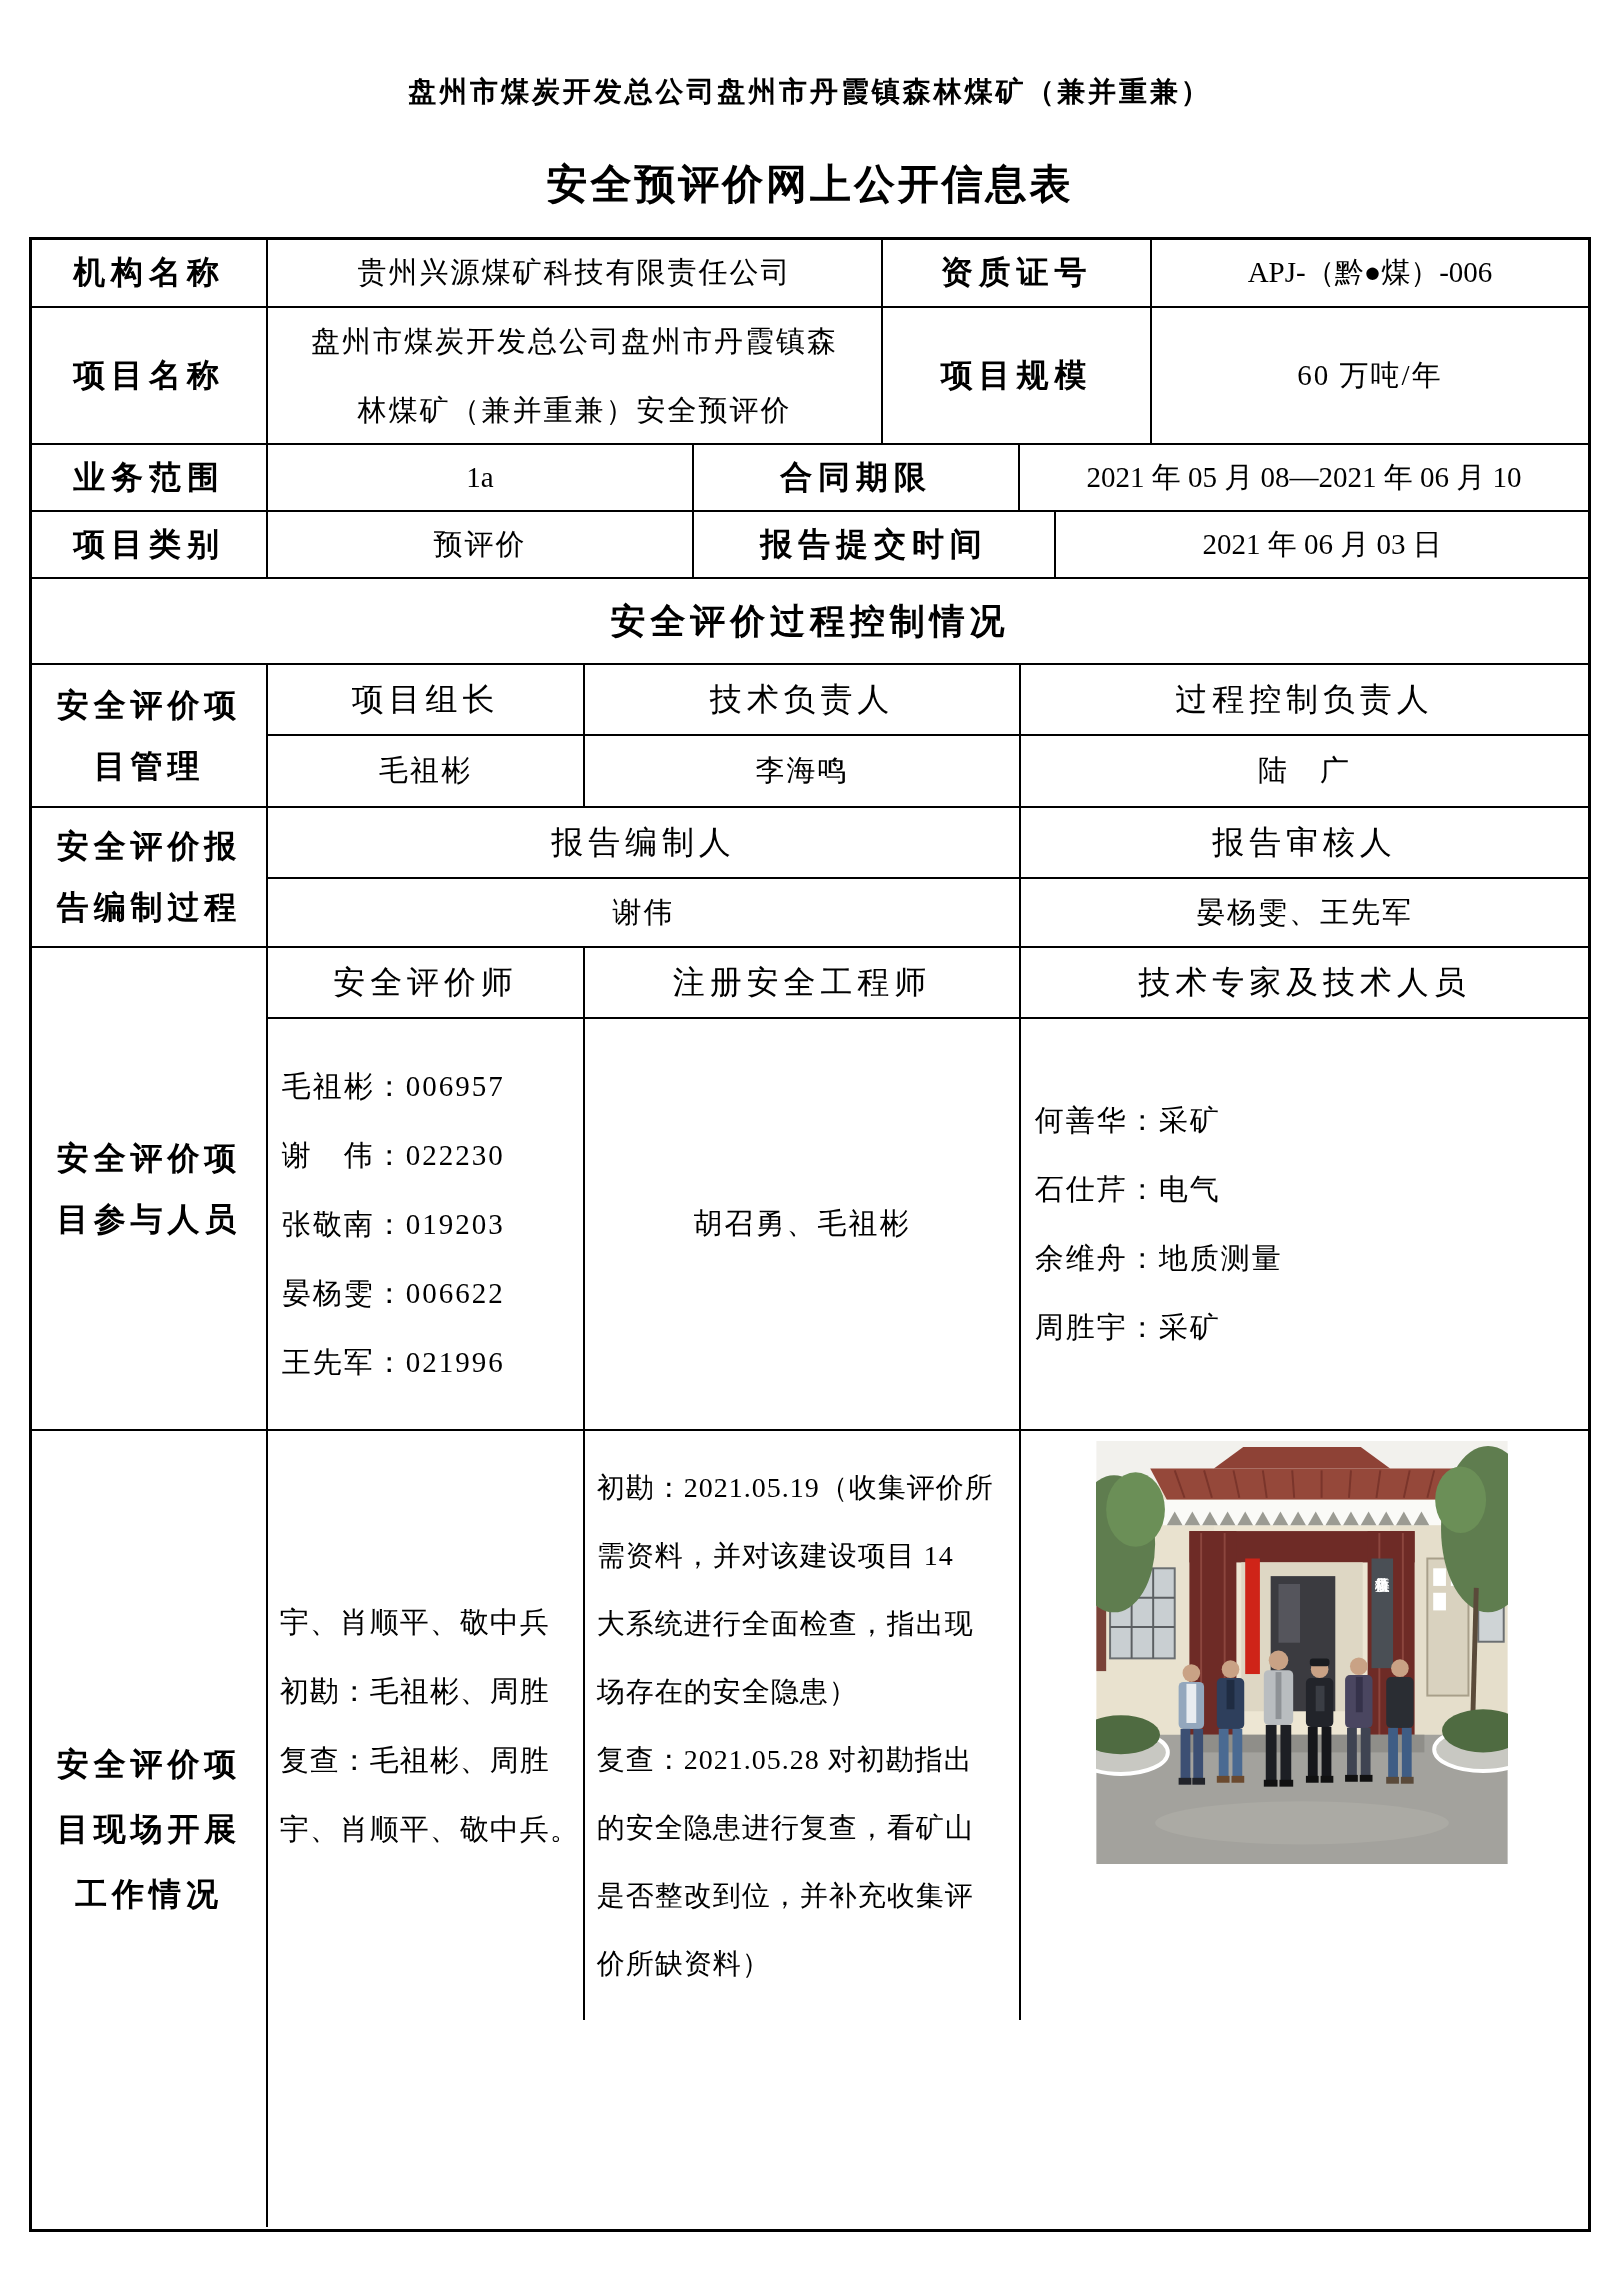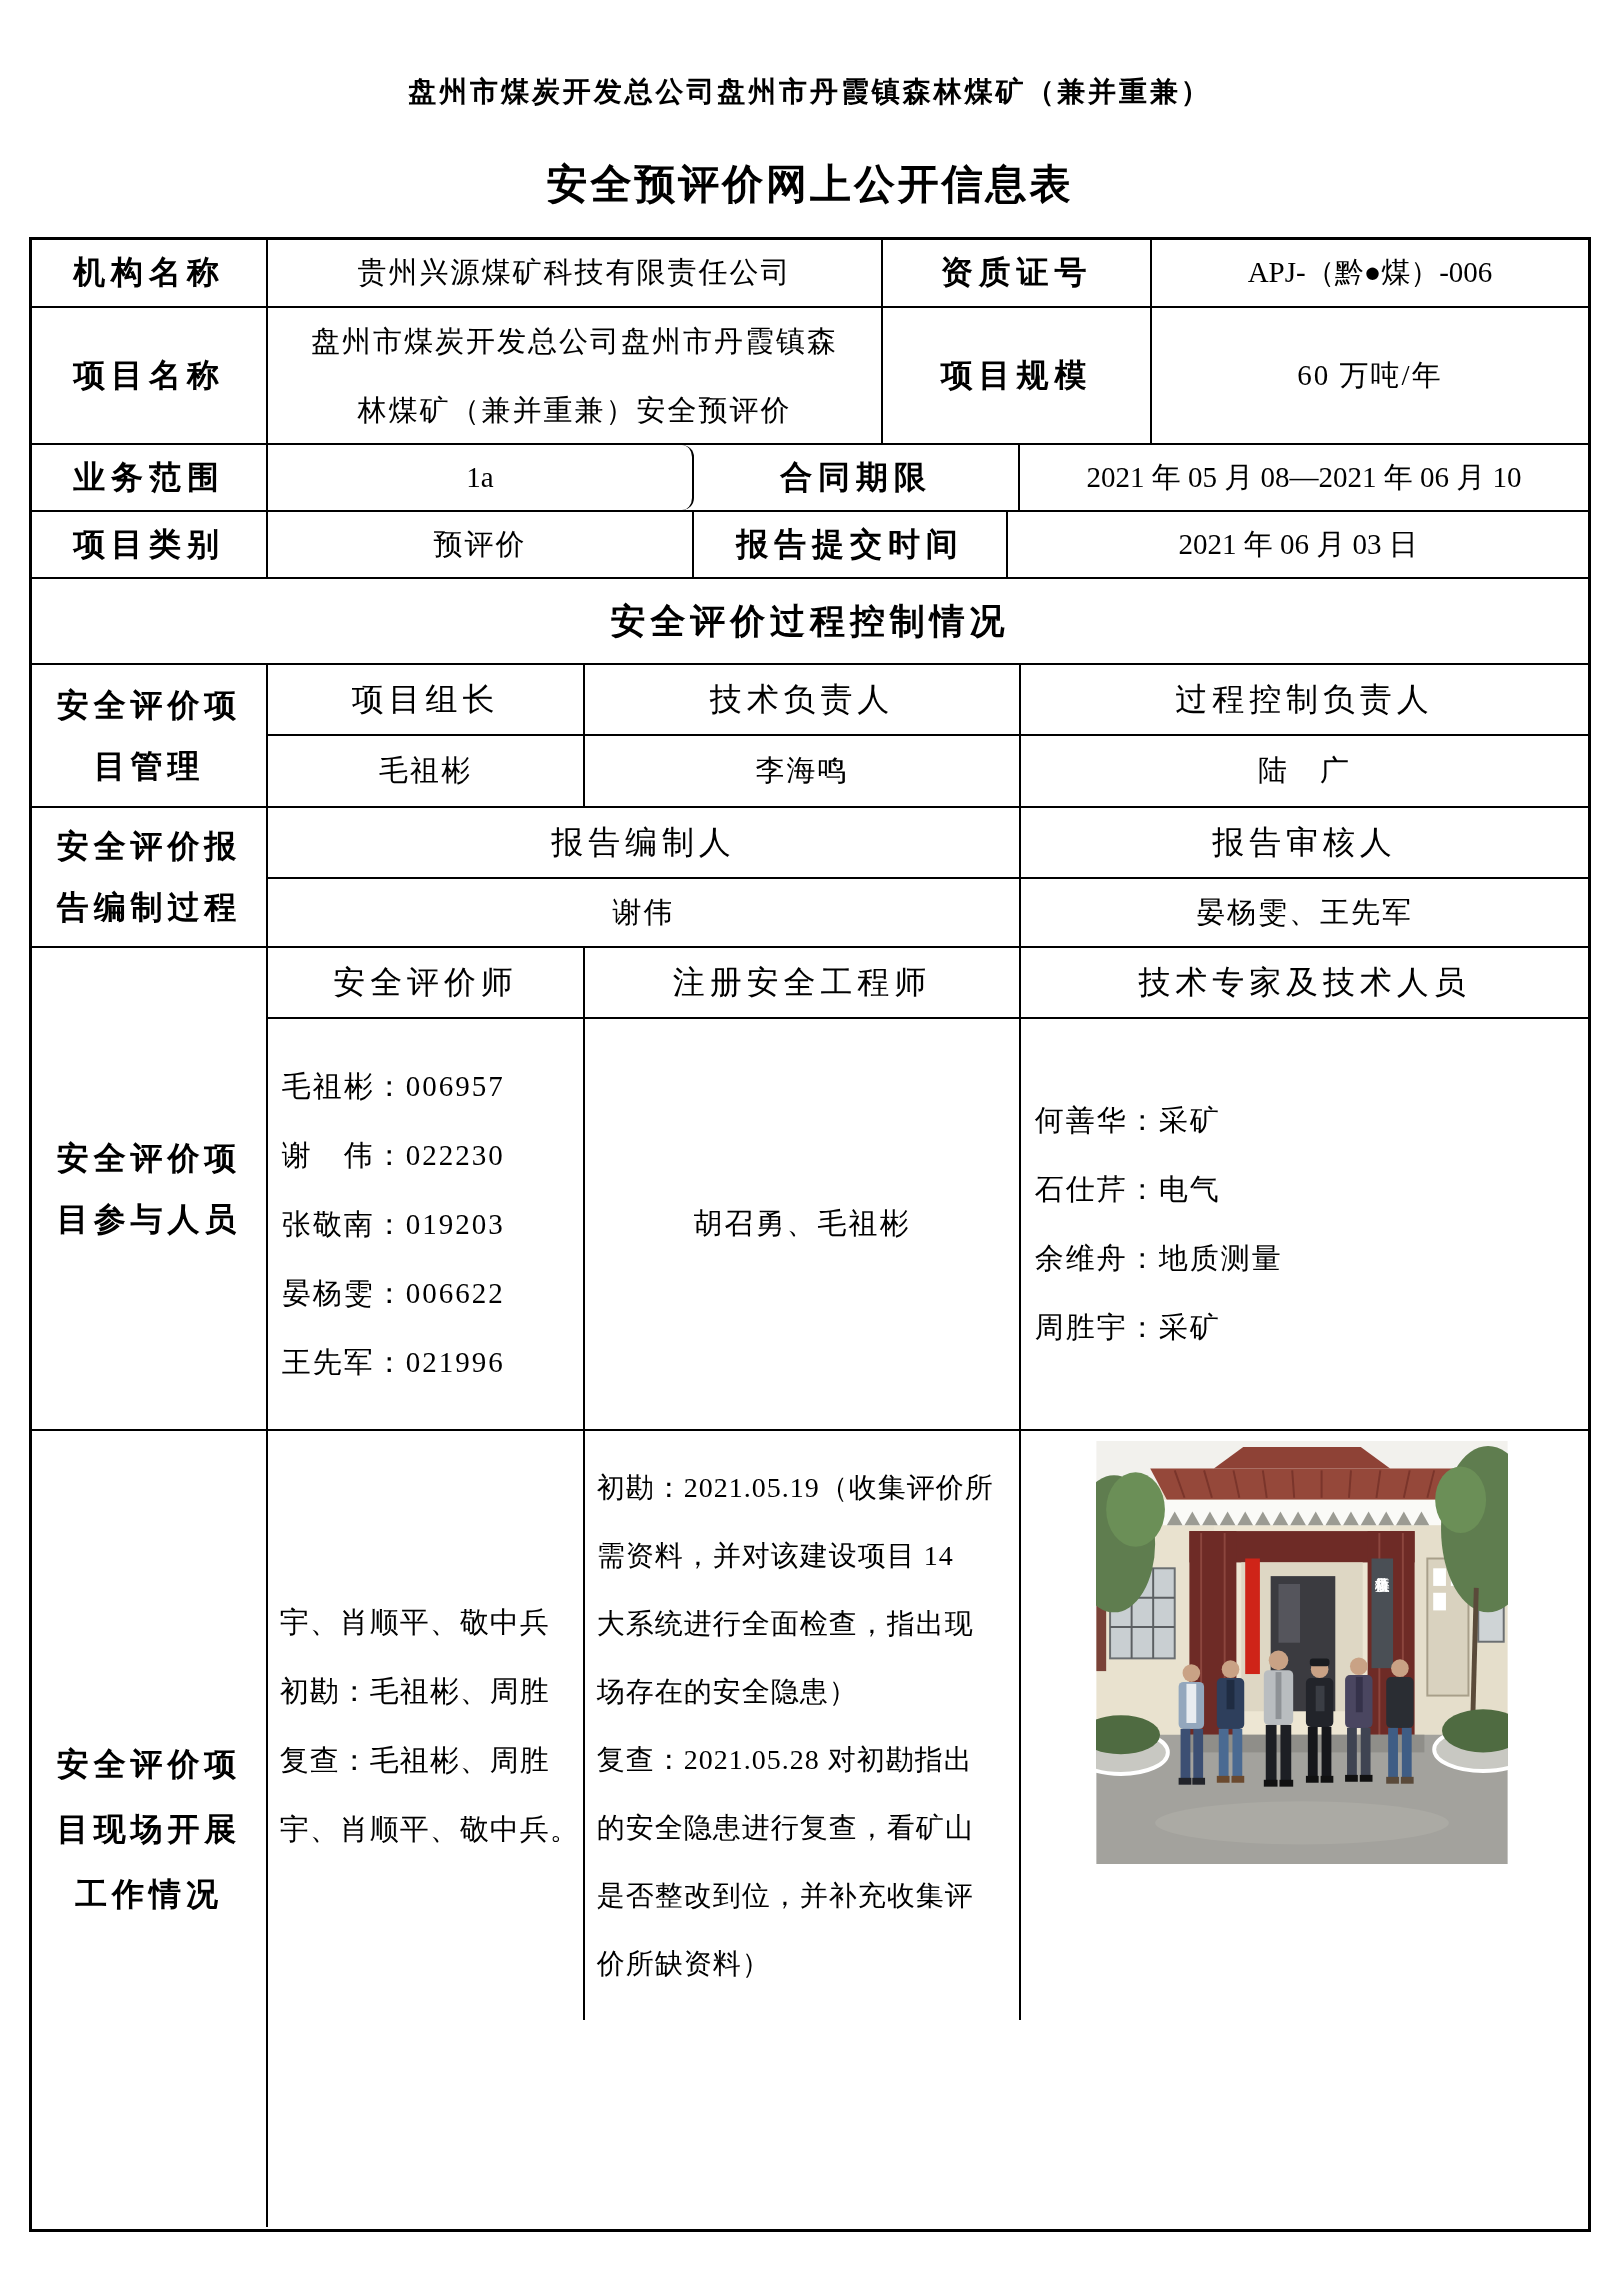--- a/index.html
+++ b/index.html
@@ -19,21 +19,21 @@
     width:1562px; height:1995px;
     border:3.9px solid #000;
   }
   .row { display:flex; width:100%; }
   .bb2 { border-bottom:2px solid #000; }
   .bb3 { border-bottom:2.9px solid #000; }
   .cell { display:flex; align-items:center; justify-content:center; text-align:center; }
   .br2 { border-right:2px solid #000; }
   .label { font-weight:bold; font-size:32px; letter-spacing:5.9px; }
   .value { font-size:29px; letter-spacing:2px; }
-  .num   { letter-spacing:0;border-radius:12px; }
+  .num   { letter-spacing:0; }
   .merged-header { font-size:35px; font-weight:bold; letter-spacing:4.9px; }
   .sec { display:flex; width:100%; }
   .sec-label { display:flex; flex-direction:column; align-items:center; justify-content:center;
                font-weight:bold; font-size:32px; letter-spacing:4.9px; line-height:61px; }
   .sec-right { display:flex; flex-direction:column; flex:1; }
   .subrow { display:flex; width:100%; }
   .head { font-weight:normal; font-size:32px; letter-spacing:4.9px; }
   .list-cell { flex-direction:column; align-items:flex-start; justify-content:center; text-align:left;
                padding-left:13.7px; font-size:29px; letter-spacing:2px; line-height:69px; }
   .para-cell { flex-direction:column; align-items:flex-start; justify-content:center; text-align:left;
@@ -69,21 +69,21 @@
   <div class="row bb2" style="height:67px">
     <div class="cell br2 label" style="width:236px">业务范围</div>
     <div class="cell br2 value num" style="width:426px">1a</div>
     <div class="cell br2 label" style="width:326px">合同期限</div>
     <div class="cell value num" style="flex:1">2021 年 05 月 08—2021 年 06 月 10</div>
   </div>
 
   <div class="row bb3" style="height:67px">
     <div class="cell br2 label" style="width:236px">项目类别</div>
     <div class="cell br2 value" style="width:426px">预评价</div>
-    <div class="cell br2 label" style="width:314px">报告提交时间</div>
+    <div class="cell br2 label" style="width:362px">报告提交时间</div>
     <div class="cell value num" style="flex:1">2021 年 06 月 03 日</div>
   </div>
 
   <div class="row bb3" style="height:86px">
     <div class="cell merged-header" style="flex:1">安全评价过程控制情况</div>
   </div>
 
   <div class="sec bb3" style="height:143px">
     <div class="sec-label br2" style="width:236px">
       <span>安全评价项</span>

